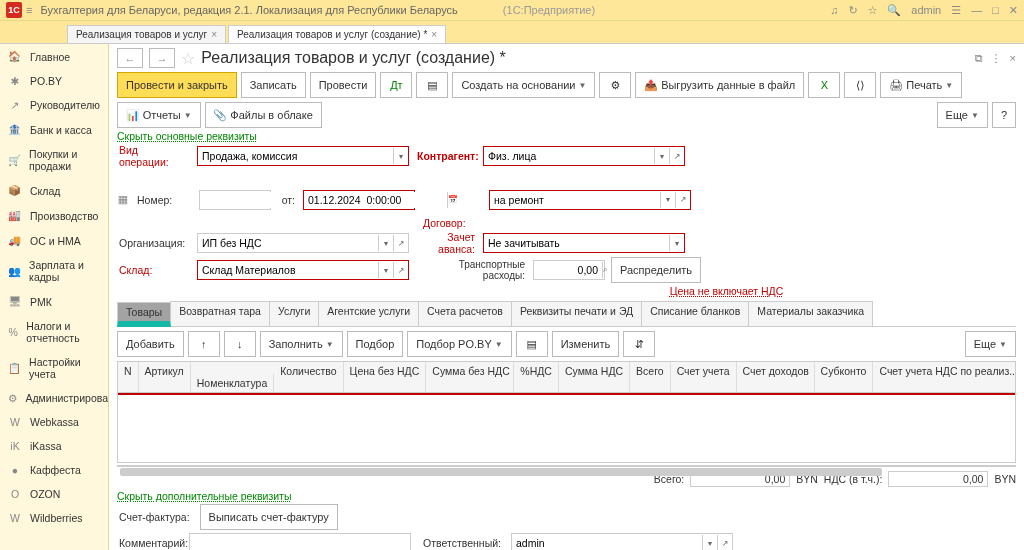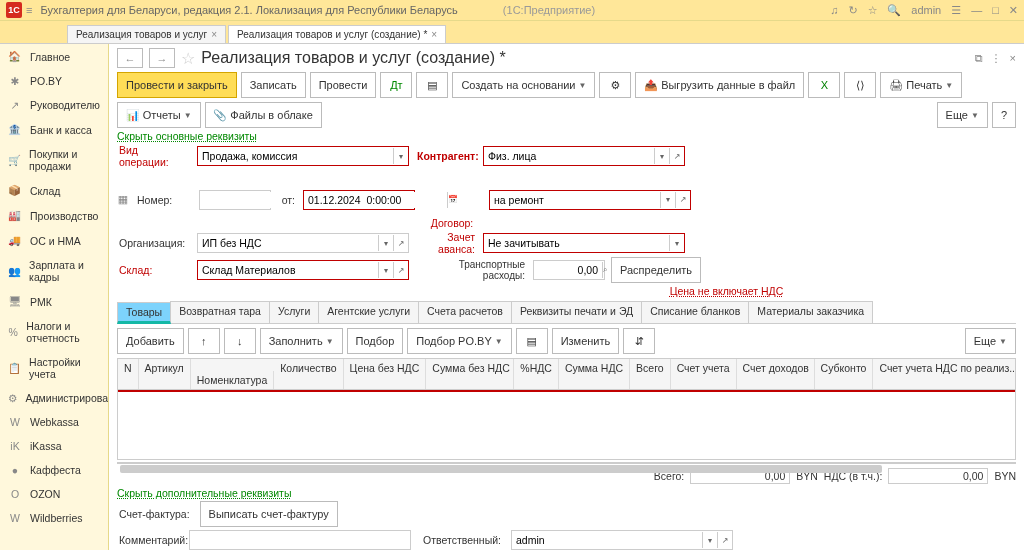--- a/index.html
+++ b/index.html
@@ -35,21 +35,21 @@
 .lbl.red{color:#c00000;}
 .fld{display:flex;align-items:center;height:18px;}
 .fld.red-border{border:1px solid #c00000;}
 .fld input,.fld .static{flex:1;border:none;padding:0 4px;font-size:10.5px;height:16px;outline:none;}
 .fld .mini-btn{width:14px;height:16px;border-left:1px solid #ccc;display:flex;align-items:center;justify-content:center;color:#666;font-size:8px;cursor:pointer;}
 .plain-fld{border:1px solid #ccc;}
 .row-line{display:flex;align-items:center;gap:6px;margin-bottom:2px;}
 .price-link{color:#c00000;text-decoration:underline dotted;text-align:center;display:block;font-size:10.5px;margin-left:320px;}
 .inner-tabs{display:flex;border-bottom:1px solid #ccc;margin-top:4px;}
 .inner-tab{padding:3px 8px;border:1px solid #ccc;border-bottom:none;background:#f5f5f5;font-size:10.5px;margin-right:-1px;cursor:pointer;}
-.inner-tab.active{background:#7dd3fc;border-bottom:3px solid #14b8a6;position:relative;top:1px;}
+.inner-tab.active{background:#a3a3a3;border-bottom:6px solid #14b8a6;position:relative;top:1px;}
 .table-toolbar{display:flex;gap:4px;padding:4px 0;align-items:center;}
 .table-wrap{flex:1;border:1px solid #ccc;overflow:auto;min-height:100px;}
 .grid-head{display:flex;background:#f5f5f5;border-bottom:1px solid #ccc;font-size:10.5px;}
 .grid-head .gh{padding:3px 6px;border-right:1px solid #ddd;white-space:nowrap;}
 .red-line{height:2px;background:#c00000;}
 .scrollbar-h{height:14px;background:#eee;border:1px solid #ccc;margin-top:2px;position:relative;}
 .scrollbar-h .thumb{position:absolute;left:2px;top:2px;height:8px;width:85%;background:#ccc;border-radius:2px;}
 .totals-row{display:flex;justify-content:flex-end;gap:6px;align-items:center;font-size:10.5px;margin-top:4px;}
 .totals-row .tbox{border:1px solid #ccc;width:90px;text-align:right;padding:1px 4px;}
 .footer{margin-top:3px;font-size:10.5px;}
@@ -227,21 +227,21 @@
         <span style="width:12px;text-align:center;color:#888;">▦</span>
         <span class="lbl" style="width:54px;">Номер:</span>
         <div class="fld plain-fld" style="width:70px;">
             <input style="">
           </div>
         <span class="lbl" style="width:16px;text-align:right;">от:</span>
         <div class="fld red-border" style="width:110px;">
           <input value="01.12.2024  0:00:00" style="">
           <span class="mini-btn">📅</span>
         </div>
-        <span class="lbl red" style="width:58px;text-align:center;margin-top:47px;">Договор:</span>
+        <span class="lbl red" style="width:58px;text-align:left;margin-top:47px;">Договор:</span>
         <div class="fld red-border" style="width:200px;">
           <input value="на ремонт" style="">
           <span class="mini-btn">▾</span>
           <span class="mini-btn">↗</span>
         </div>
       </div>
 
       <div class="row-line">
         <span class="lbl" style="width:70px;">Организация:</span>
         <div class="fld plain-fld" style="width:210px;">

